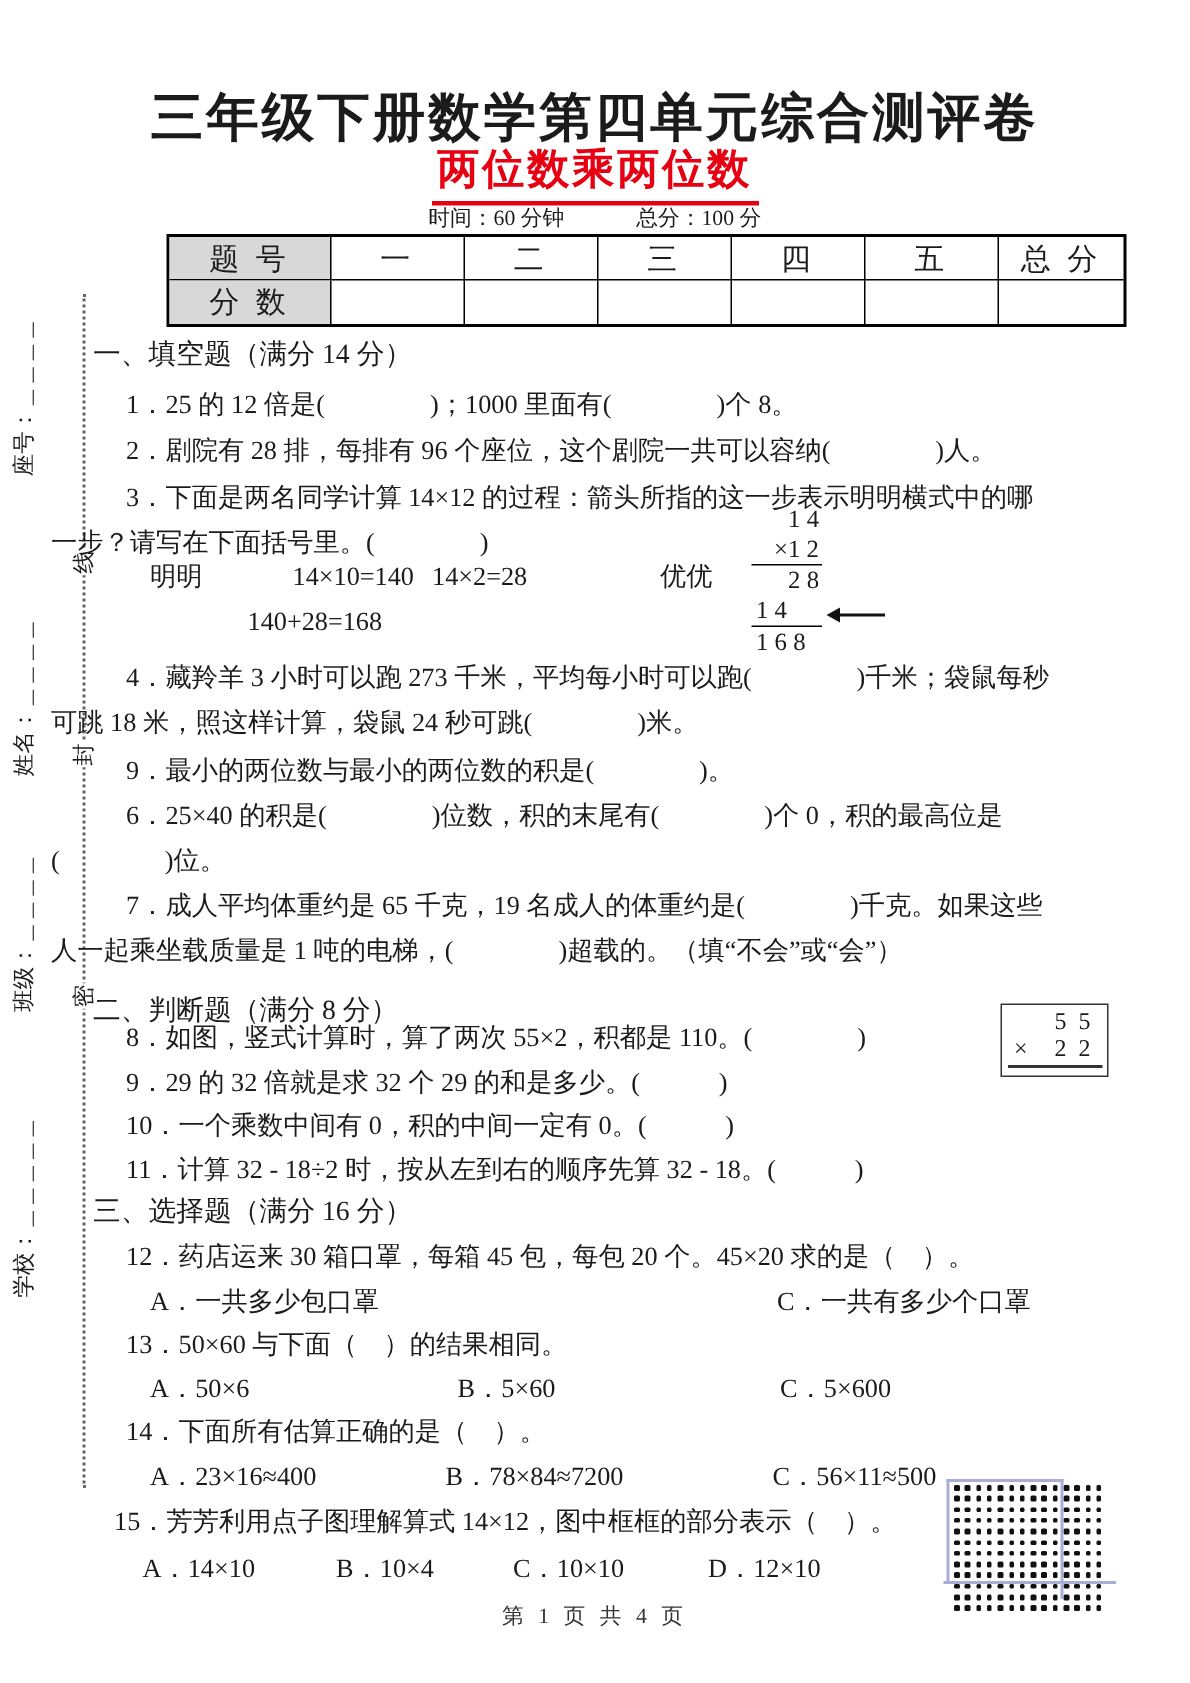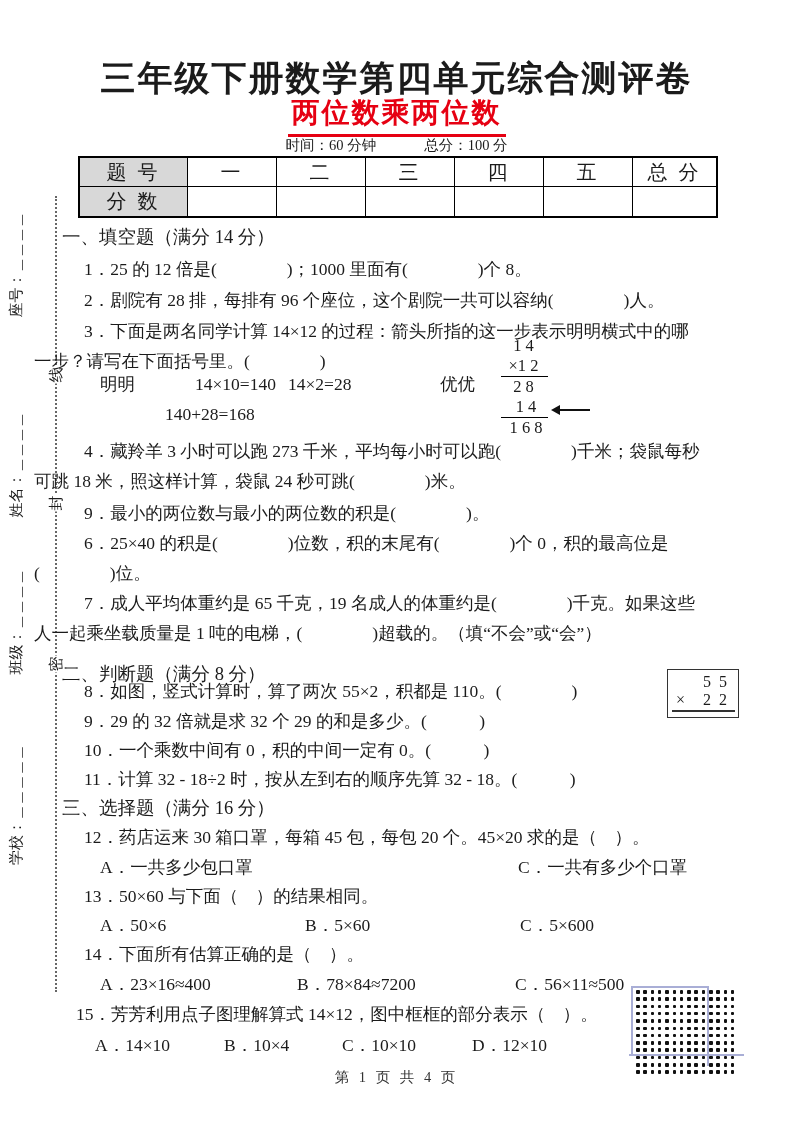--- a/index.html
+++ b/index.html
@@ -8,37 +8,37 @@
   .ln{position:absolute;white-space:nowrap;font-size:17.5px;line-height:22px;}
   .sec{font-size:18.5px;font-weight:bold;font-weight:normal;}
   .page-title{position:absolute;top:38px;left:0;width:100%;text-align:center;
               font-size:35px;font-weight:bold;letter-spacing:2px;margin-top:17px;}
   .sub-wrap{position:absolute;top:94px;left:0;width:100%;text-align:center;}
   .sub{display:inline-block;color:var(--accent,#e60012);font-size:28px;font-weight:bold;
        letter-spacing:2px;border-bottom:3px solid var(--accent,#e60012);padding:0 4px 2px 4px;}
   .meta{position:absolute;top:136px;left:0;width:100%;display:flex;justify-content:center;
         gap:48px;font-size:14.5px;}
   
-  .score-table{position:absolute;left:78px;top:156px;border:2.5px solid #000;
+  .score-table{position:absolute;left:111px;top:156px;border:2.5px solid #000;
                display:grid;grid-template-columns:108px 89px 89px 89px 89px 89px 83px;
                grid-auto-rows:29px;}
   .score-table .cell{border-right:1.4px solid #000;border-bottom:1.4px solid #000;
         display:flex;align-items:center;justify-content:center;font-size:20px;letter-spacing:3px;}
   .score-table .cell:nth-child(7n){border-right:none;}
   .score-table .cell:nth-child(n+8){border-bottom:none;}
   .score-table .hd{background:var(--table-hd,#d8d8d8);}
   
   .side-label{position:absolute;white-space:nowrap;font-size:15px;
               transform:translate(-50%,-50%) rotate(-90deg);}
   .seal-line{position:absolute;left:55px;top:196px;height:796px;border-left:2px dotted #666;}
   .seal-char{position:absolute;left:56px;font-size:15px;background:#fff;padding:3px 1px;
              transform:translate(-50%,-50%) rotate(-90deg);}
   
   .vmul{position:absolute;left:501px;top:336px;width:47px;font-size:16.5px;line-height:20px;}
-  .vmul div{white-space:nowrap;text-align:center;}
+  .vmul div{white-space:nowrap;}
   .vr{text-align:right;padding-right:2px;}
   .vl{text-align:left;padding-left:3px;}
   .rule{border-bottom:1.6px solid #000;}
   .arrow{position:absolute;left:551px;top:403px;width:40px;height:14px;}
   .arrow .shaft{position:absolute;left:6px;top:6px;width:33px;height:2.2px;background:#111;}
   .arrow .head{position:absolute;left:0;top:1.5px;width:0;height:0;
                border-right:9px solid #111;border-top:5.5px solid transparent;border-bottom:5.5px solid transparent;}
   
   .q8box{position:absolute;left:667px;top:669px;width:70px;height:47px;border:1.6px solid #333;
          font-size:16px;line-height:18px;}

